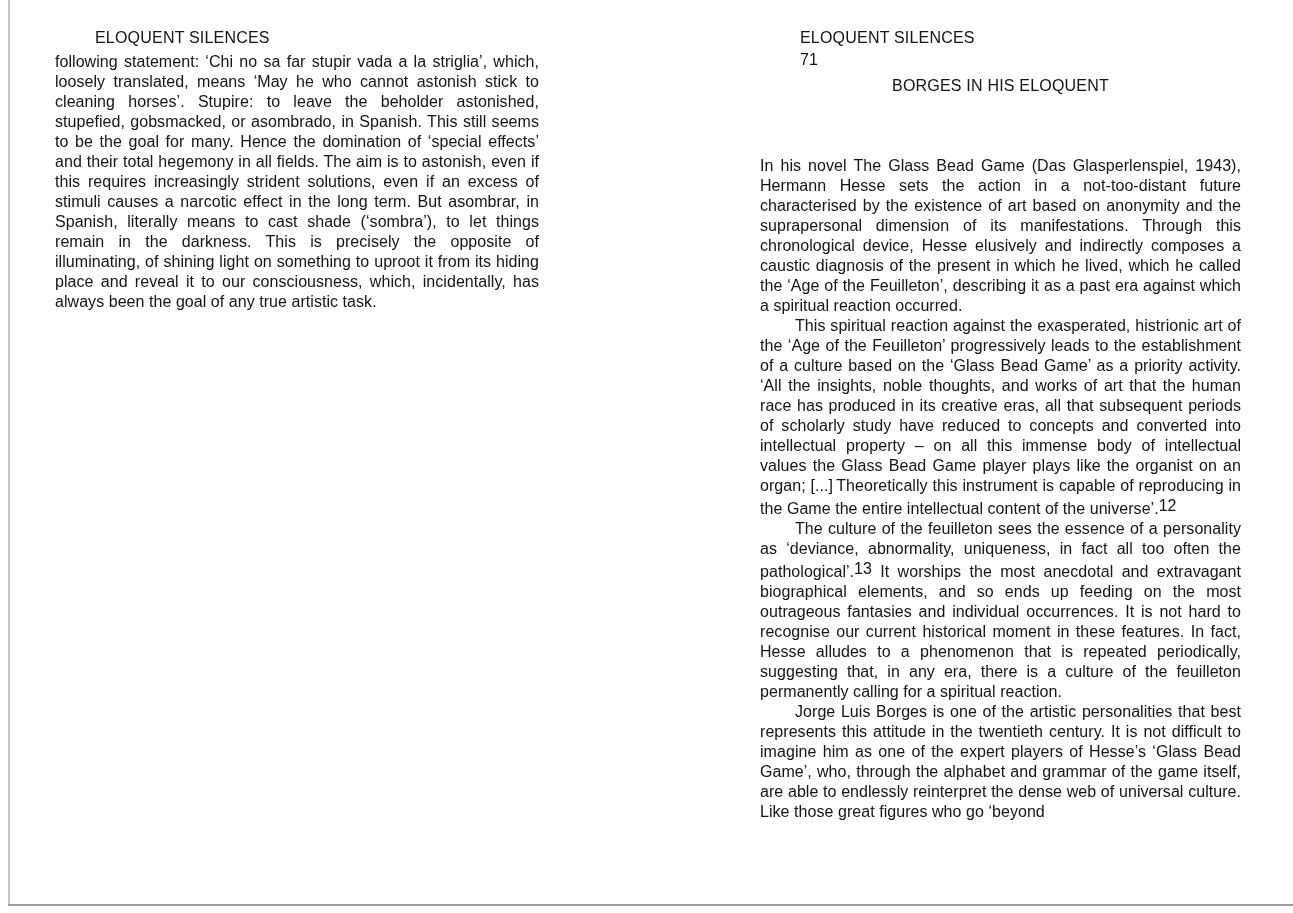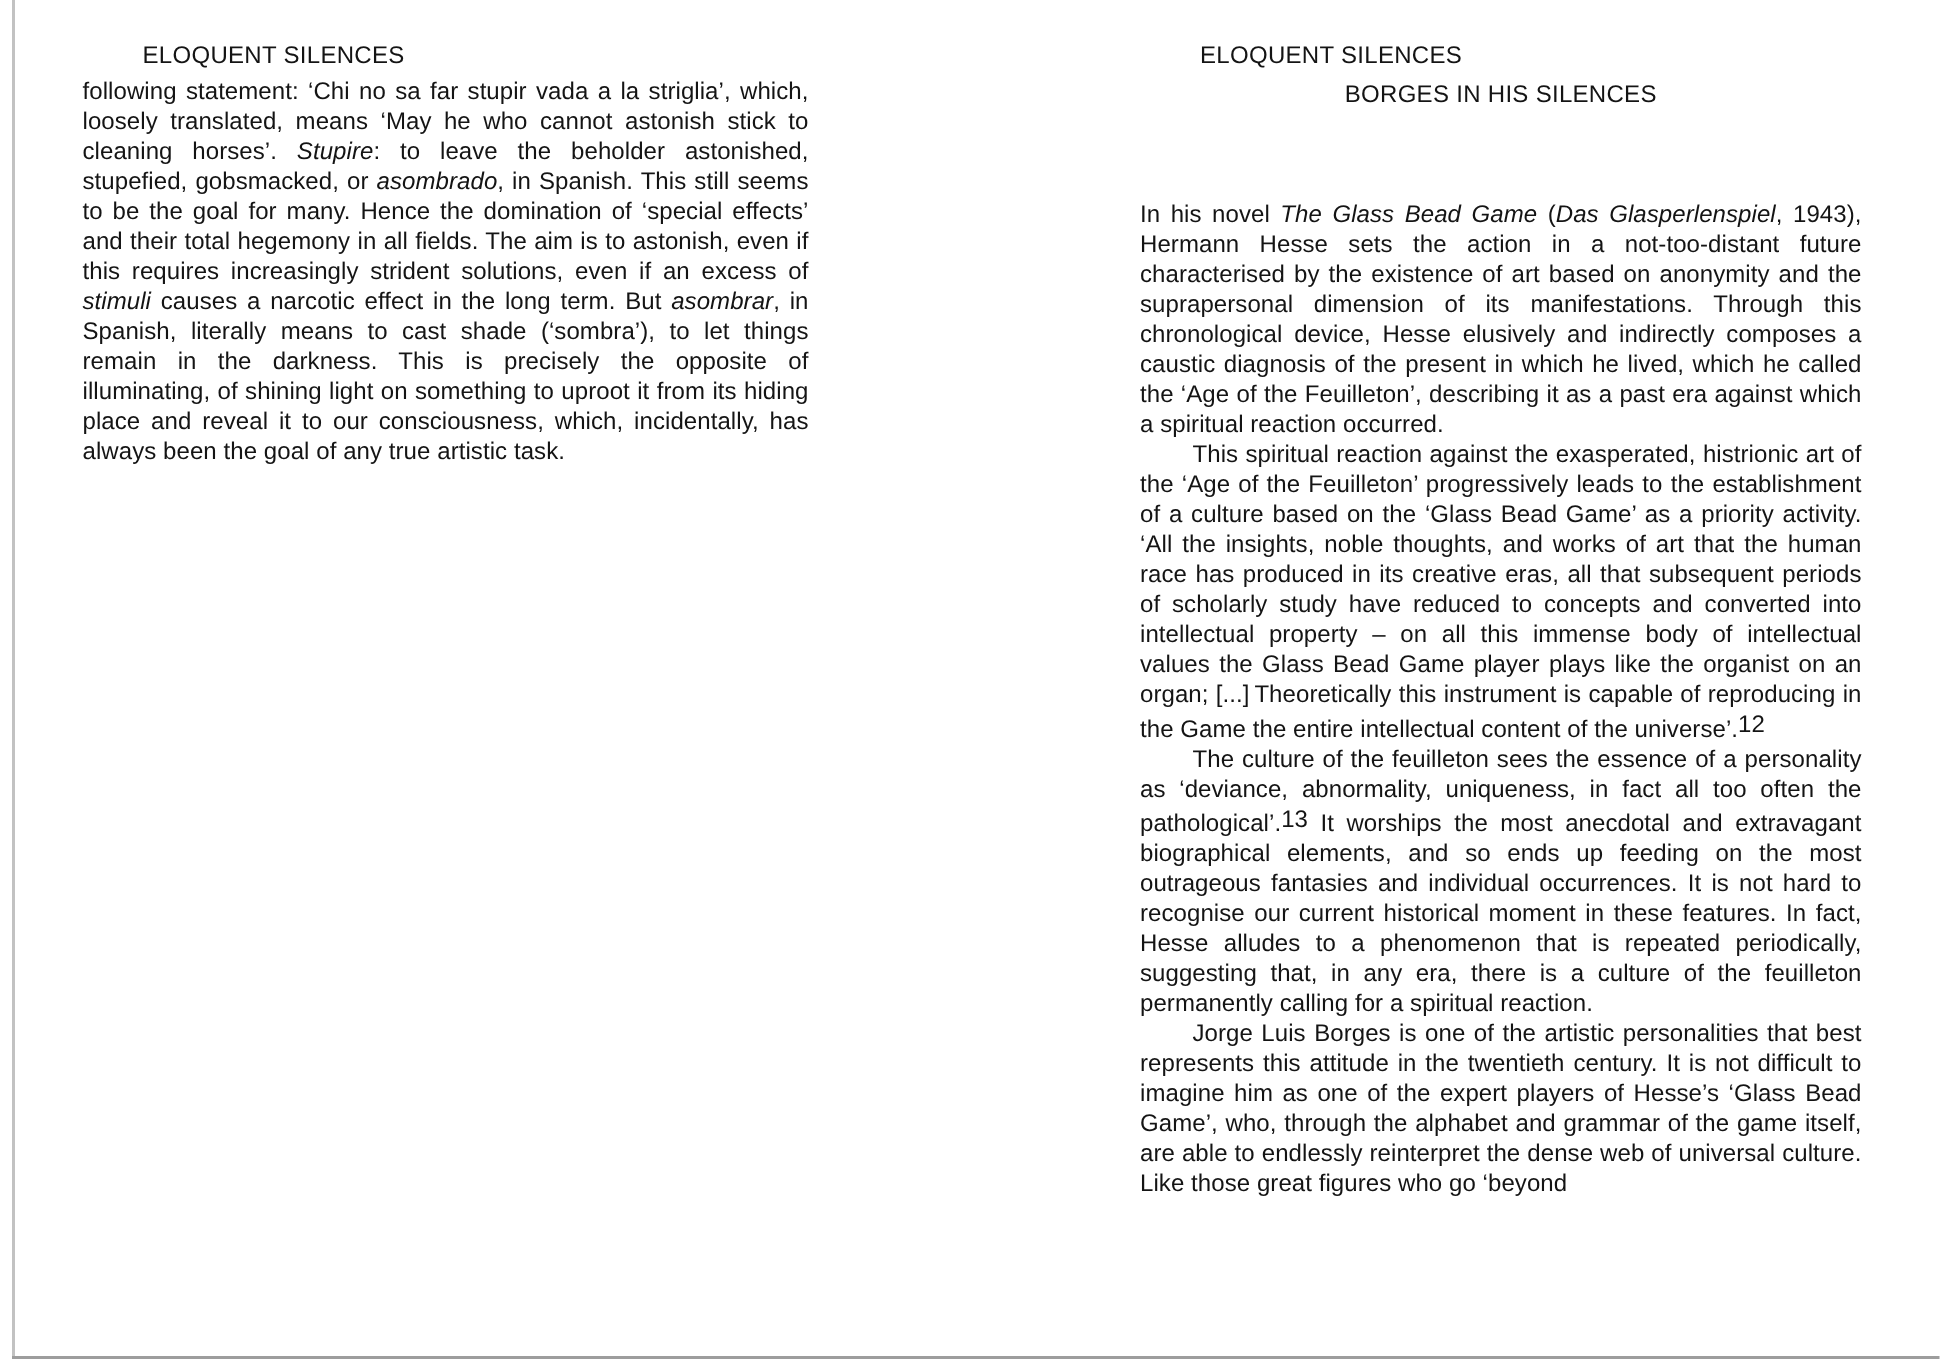--- a/index.html
+++ b/index.html
@@ -79,21 +79,20 @@
   .page-right .body-text {
     margin-top: 59px;
   }
   .body-text p {
     margin: 0;
   }
   .body-text p.indent {
     text-indent: 35px;
   }
   .it {
-    font-style: italic;
   }
   .sup {
     font-size: 16px;
     vertical-align: 3px;
     letter-spacing: 0;
   }
 </style>
 </head>
 <body>
 
@@ -107,22 +106,23 @@
       <div class="head-title">ELOQUENT SILENCES</div>
     </header>
     <div class="body-text">
         <p><span>following statement: ‘Chi no sa far stupir vada a la striglia’, which, loosely translated, means ‘May he who cannot astonish stick to cleaning horses’. </span><span class="it">Stupire</span><span>: to leave the beholder astonished, stupefied, gobsmacked, or </span><span class="it">asombrado</span><span>, in Spanish. This still seems to be the goal for many. Hence the domination of ‘special effects’ and their total hegemony in all fields. The aim is to astonish, even if this requires increasingly strident solutions, even if an excess of </span><span class="it">stimuli</span><span> causes a narcotic effect in the long term. But </span><span class="it">asombrar</span><span>, in Spanish, literally means to cast shade (‘sombra’), to let things remain in the darkness. This is precisely the opposite of illuminating, of shining light on something to uproot it from its hiding place and reveal it to our consciousness, which, incidentally, has always been the goal of any true artistic task.</span></p>
       </div>
   </section>
 
   <section class="page page-right">
     <header class="running-head">
       <div class="head-title">ELOQUENT SILENCES</div>
+      <div class="page-num">71</div>
     </header>
-    <h1 class="chapter-title">BORGES IN HIS SILENCES</h1>
+    <h1 class="chapter-title">BORGES IN HIS ELOQUENT</h1>
     <div class="body-text">
         <p><span>In his novel </span><span class="it">The Glass Bead Game</span><span> (</span><span class="it">Das Glasperlenspiel</span><span>, 1943), Hermann Hesse sets the action in a not-too-distant future characterised by the existence of art based on anonymity and the suprapersonal dimension of its manifestations. Through this chronological device, Hesse elusively and indirectly composes a caustic diagnosis of the present in which he lived, which he called the ‘Age of the Feuilleton’, describing it as a past era against which a spiritual reaction occurred.</span></p>
         <p class="indent"><span>This spiritual reaction against the exasperated, histrionic art of the ‘Age of the Feuilleton’ progressively leads to the establishment of a culture based on the ‘Glass Bead Game’ as a priority activity. ‘All the insights, noble thoughts, and works of art that the human race has produced in its creative eras, all that subsequent periods of scholarly study have reduced to concepts and converted into intellectual property – on all this immense body of intellectual values the Glass Bead Game player plays like the organist on an organ; [...] Theoretically this instrument is capable of reproducing in the Game the entire intellectual content of the universe’.</span><span class="sup">12</span></p>
         <p class="indent"><span>The culture of the feuilleton sees the essence of a personality as ‘deviance, abnormality, uniqueness, in fact all too often the pathological’.</span><span class="sup">13</span><span> It worships the most anecdotal and extravagant biographical elements, and so ends up feeding on the most outrageous fantasies and individual occurrences. It is not hard to recognise our current historical moment in these features. In fact, Hesse alludes to a phenomenon that is repeated periodically, suggesting that, in any era, there is a culture of the feuilleton permanently calling for a spiritual reaction.</span></p>
         <p class="indent"><span>Jorge Luis Borges is one of the artistic personalities that best represents this attitude in the twentieth century. It is not difficult to imagine him as one of the expert players of Hesse’s ‘Glass Bead Game’, who, through the alphabet and grammar of the game itself, are able to endlessly reinterpret the dense web of universal culture. Like those great figures who go ‘beyond</span></p>
       </div>
   </section>
 
 </div>
 

